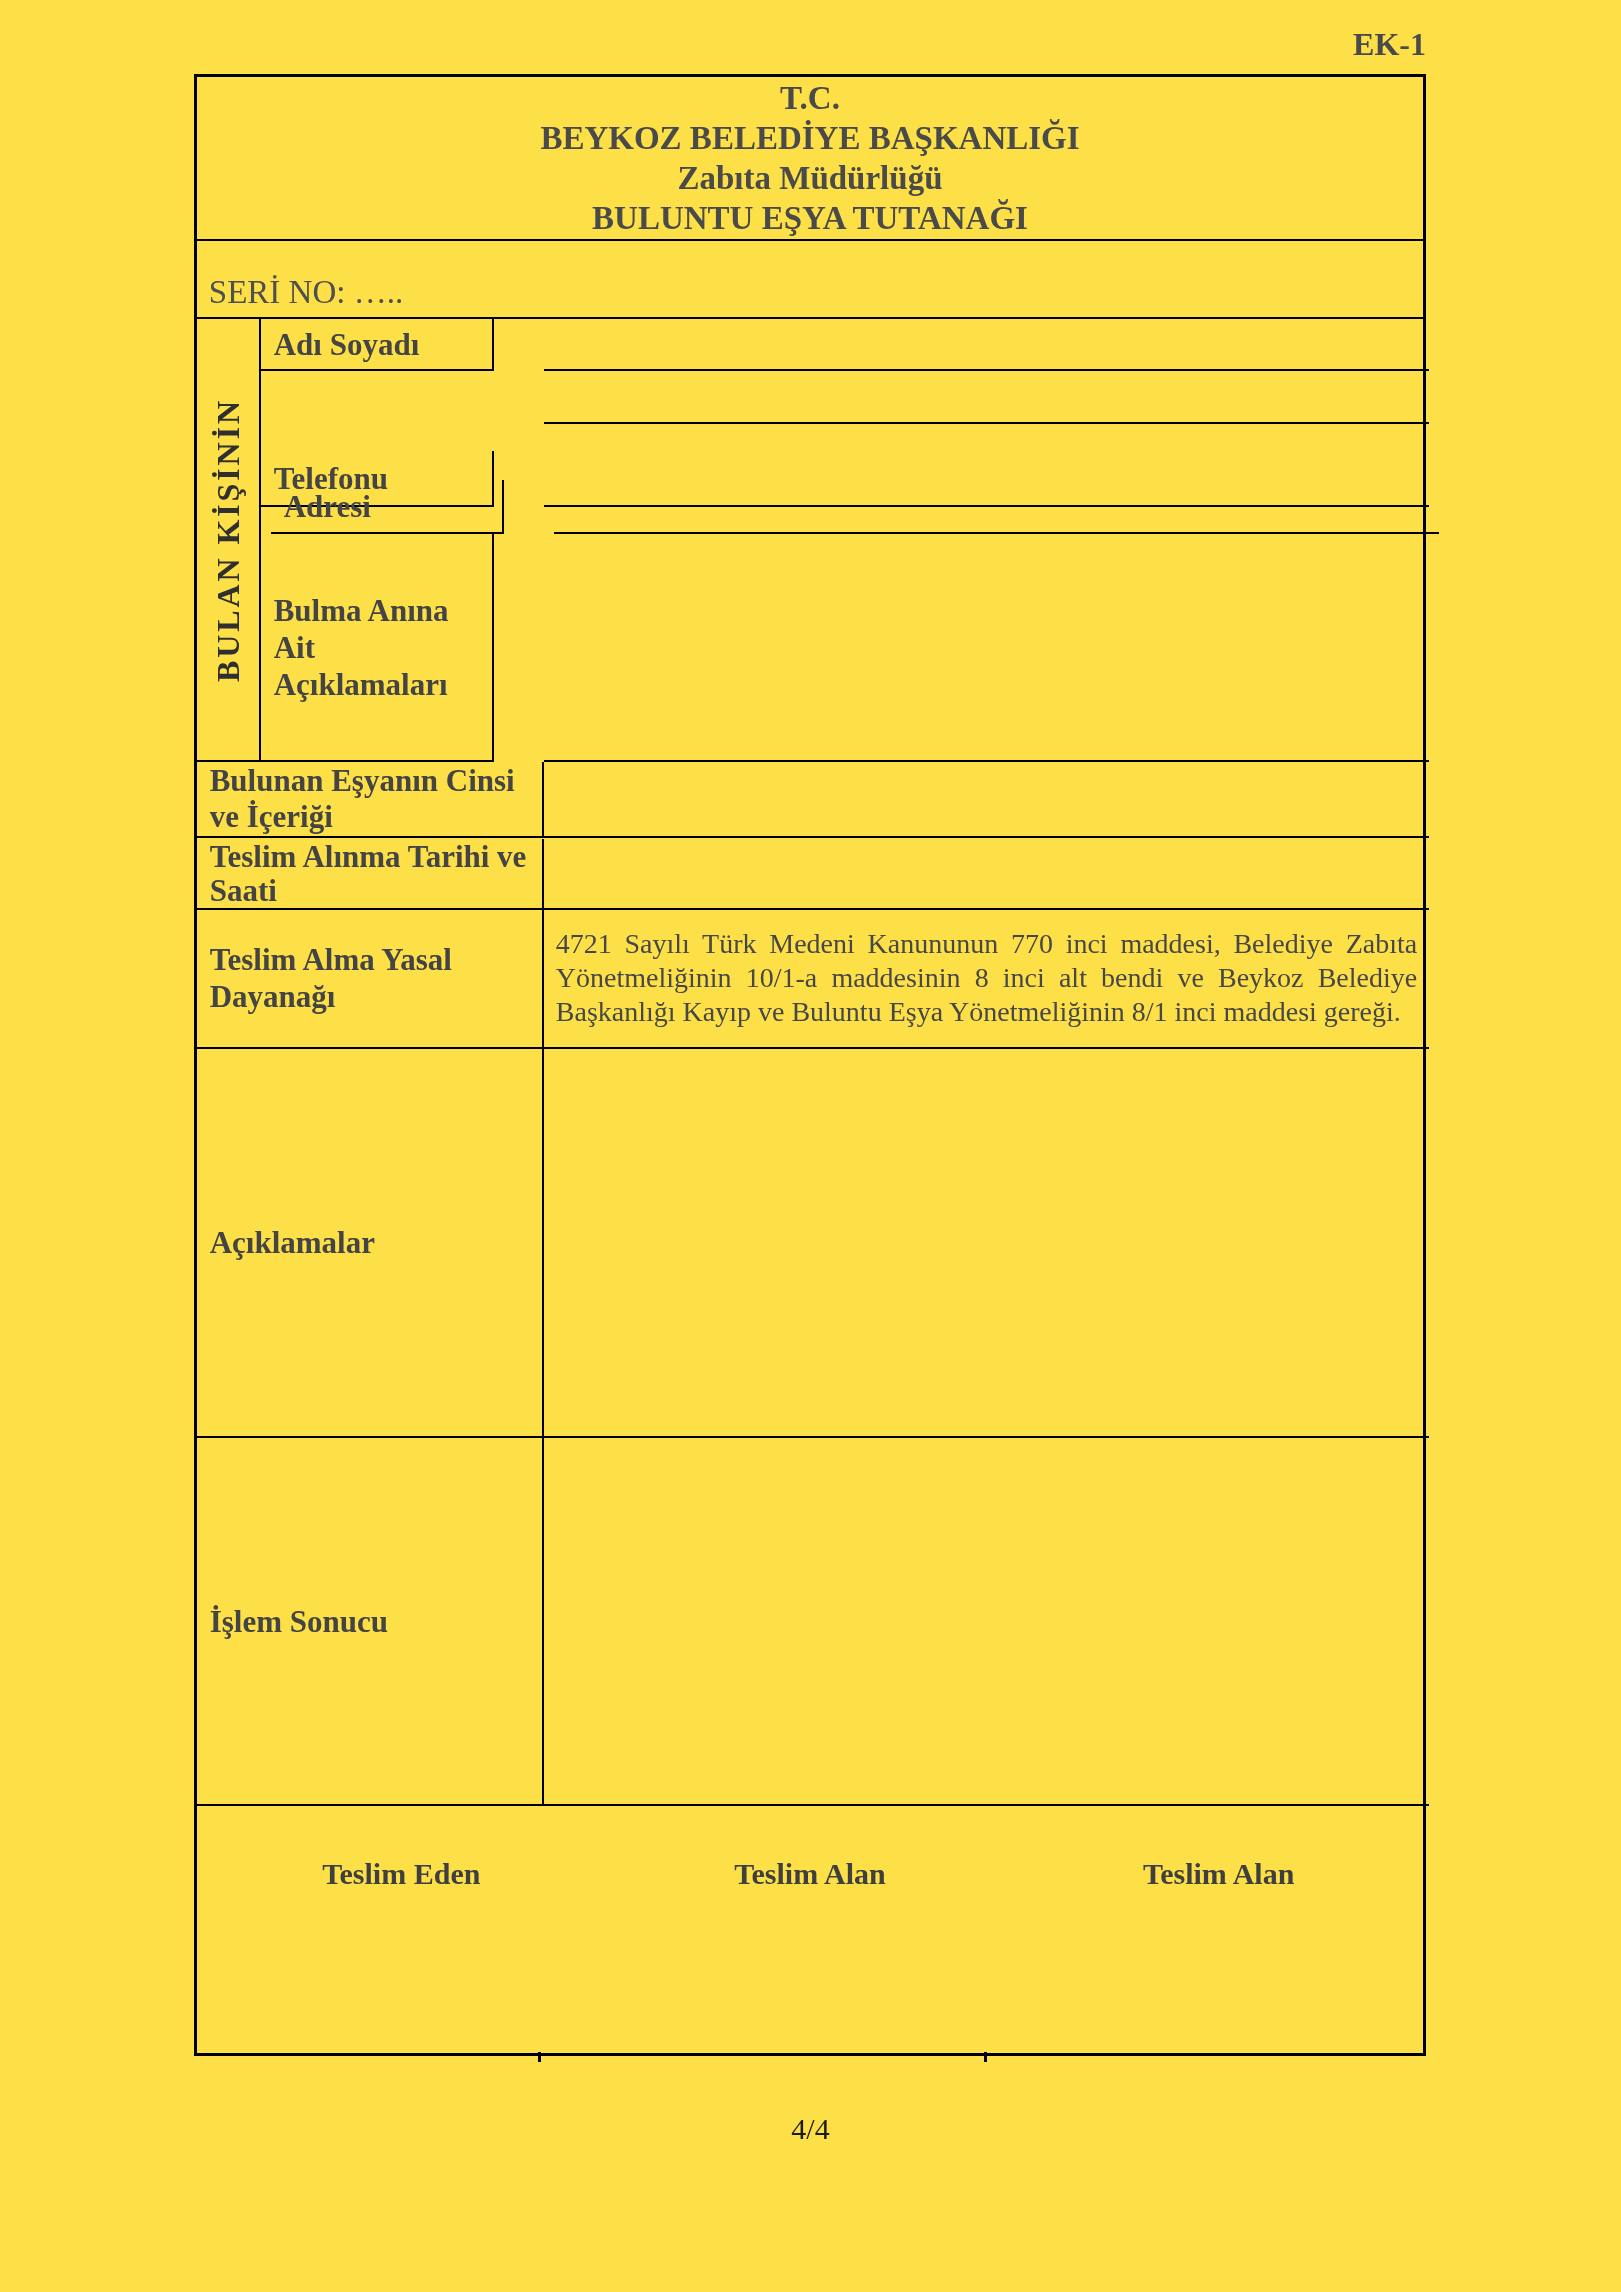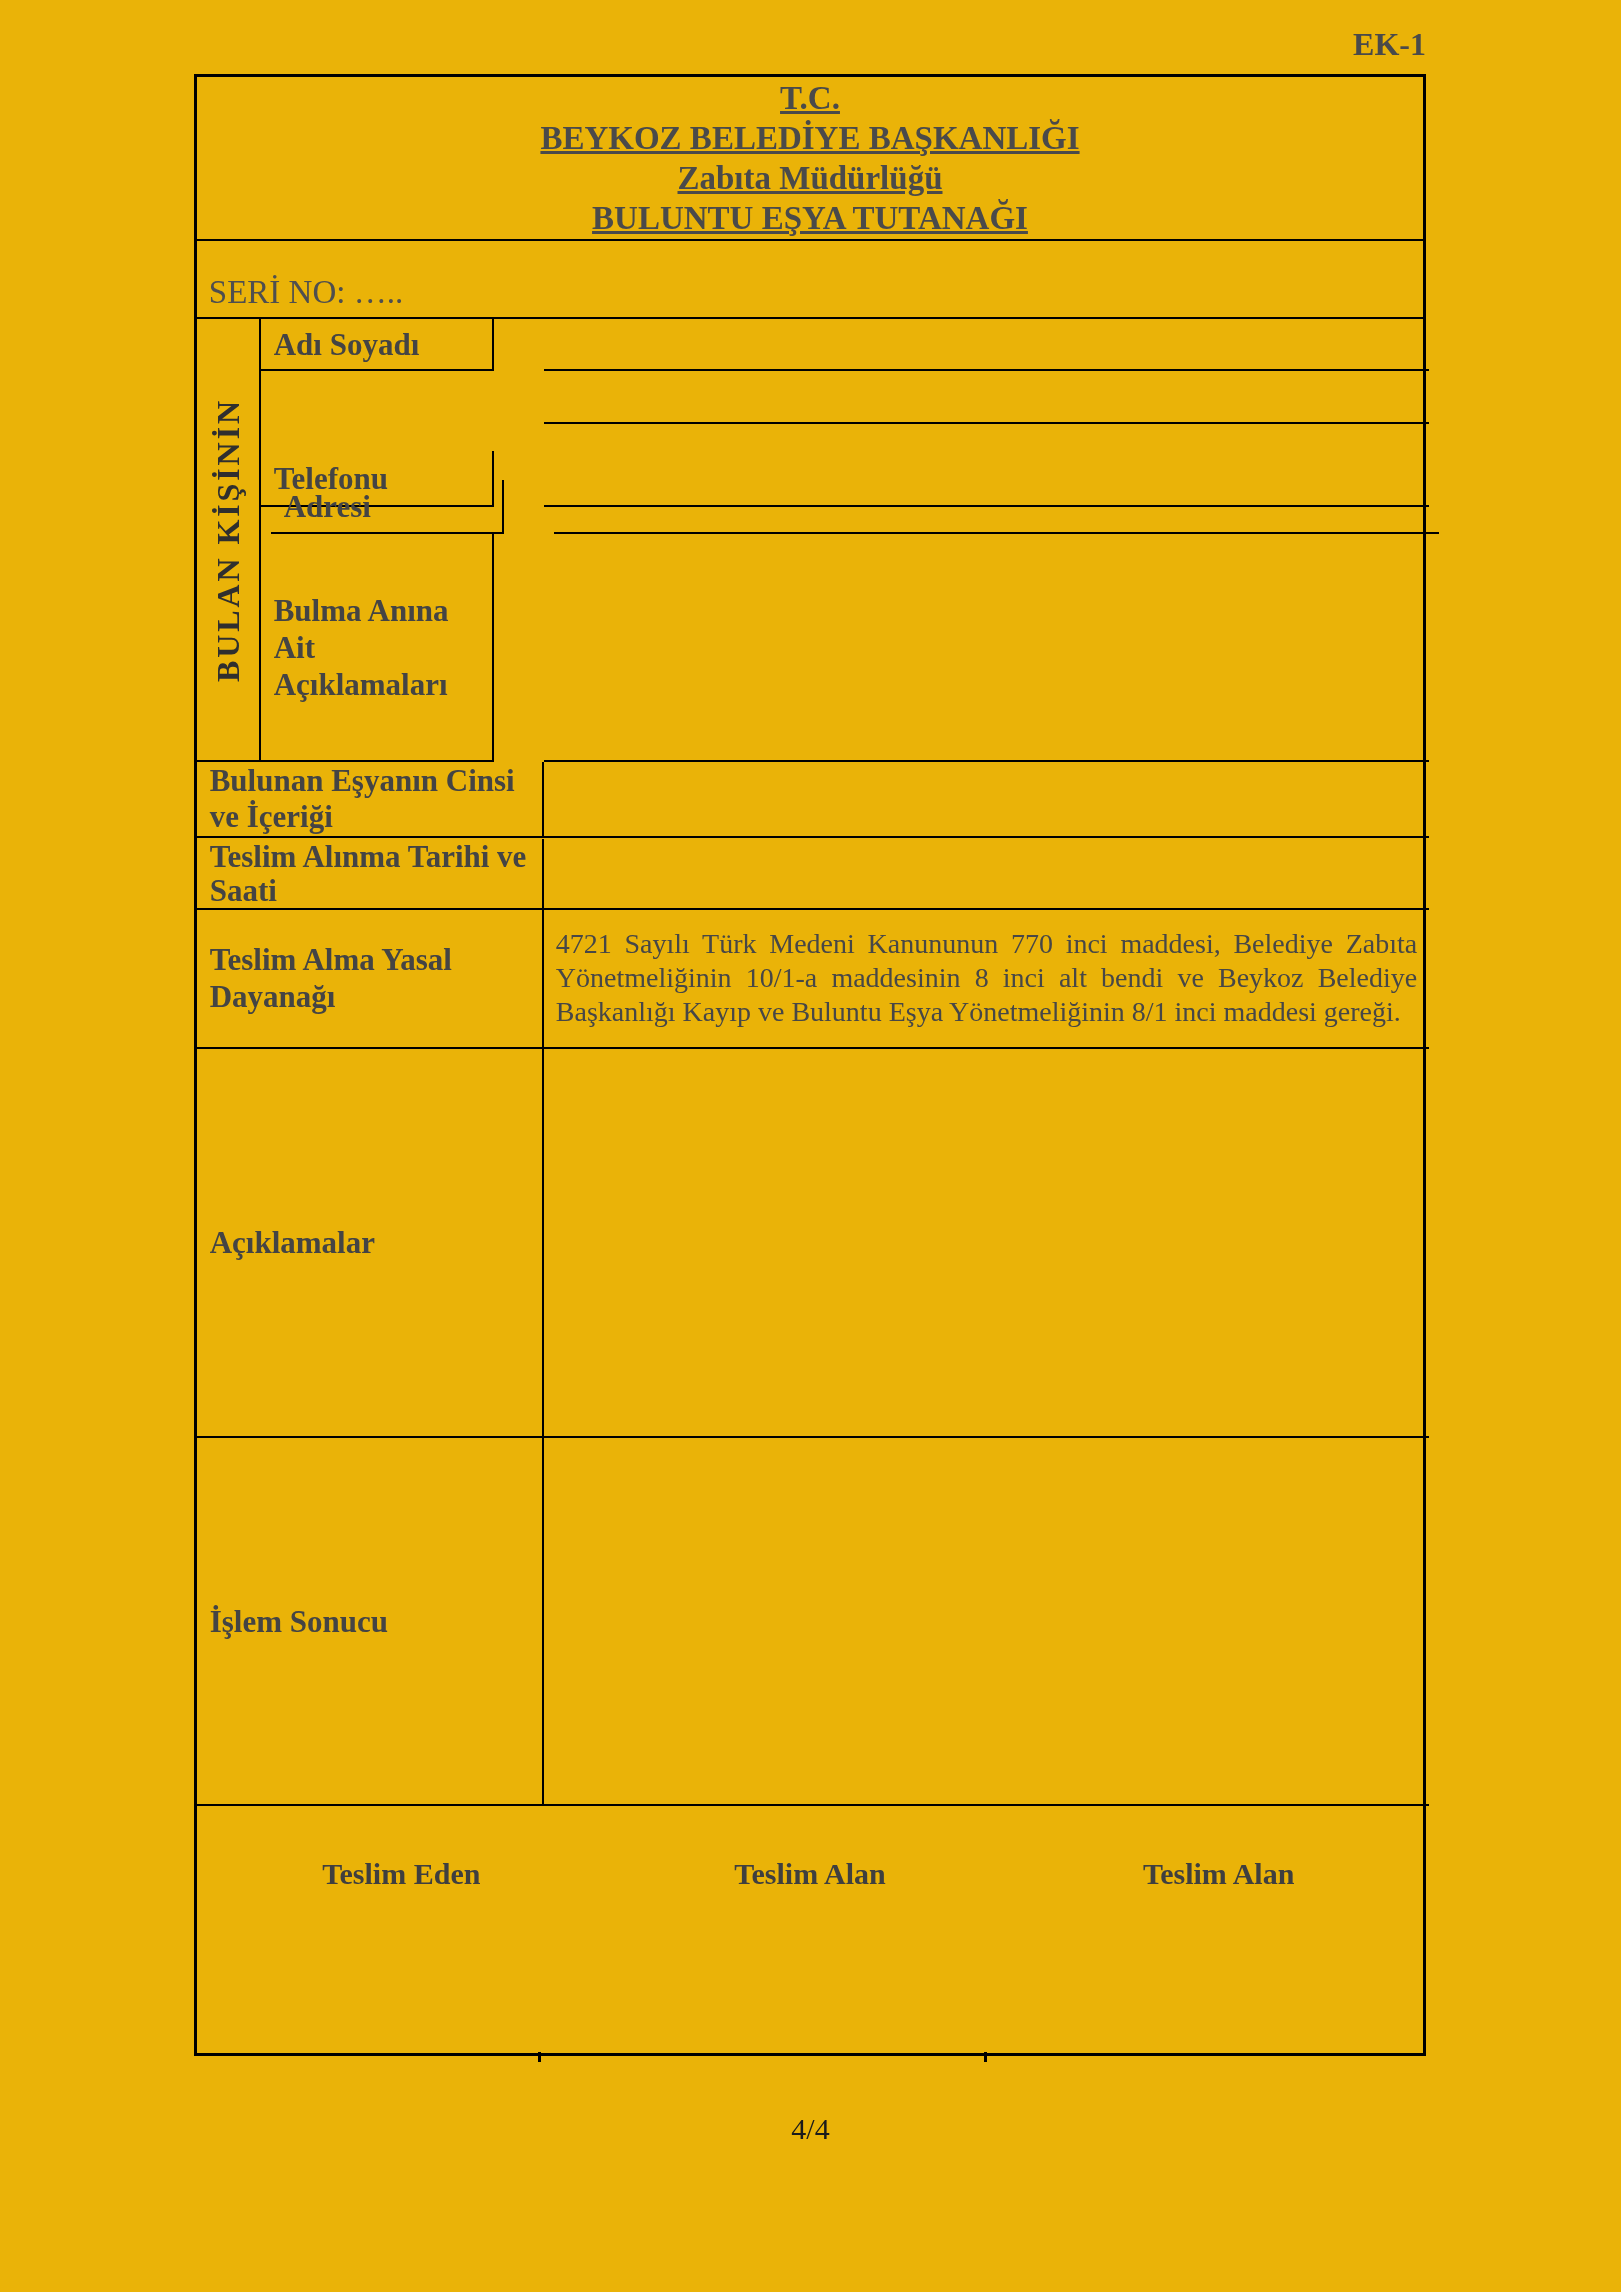--- a/index.html
+++ b/index.html
@@ -1,31 +1,31 @@
 <!DOCTYPE html>
 <html><head>
 <meta charset="utf-8">
 <style>
   html,body{margin:0;padding:0;background:#fff;}
   .page{
-    position:relative;width:1621px;height:2293px;background:#eab308;
+    position:relative;width:1621px;height:2293px;background:#fde047;
     font-family:"Liberation Serif","DejaVu Serif",serif;color:#454545;
     overflow:hidden;
   }
   .abs{position:absolute;box-sizing:border-box;}
   
   .ek-tag{top:25.5px;left:1132px;width:294px;text-align:right;
     font-weight:bold;font-size:32px;color:#4a4a4a;}
   
   .form-table{left:194px;top:74px;width:1232px;height:1982px;
     border:3.9px solid #000;}
   
   .hdr{left:0;top:0;width:100%;height:164px;border-bottom:2.9px solid #000;
     display:flex;flex-direction:column;justify-content:center;align-items:center;
-    font-weight:bold;font-size:33px;line-height:40px;color:#4a4a4a;text-align:center;text-decoration:underline;}
+    font-weight:bold;font-size:33px;line-height:40px;color:#4a4a4a;text-align:center;}
   
   .seri{left:0;top:164px;width:100%;height:78px;border-bottom:2.9px solid #000;
     display:flex;align-items:flex-end;padding:0 0 5.9px 11.8px;
     font-size:33px;color:#4f4f4f;}
   
   .vcell{left:0;top:242px;width:64px;height:443px;
     border-right:2.9px solid #000;border-bottom:2.9px solid #000;}
   .vcell span{position:absolute;left:50%;top:50%;
     transform:translate(-50%,-50%) rotate(-90deg);white-space:nowrap;
     font-weight:bold;font-size:32px;letter-spacing:2.9px;color:#2f2f2f;}

